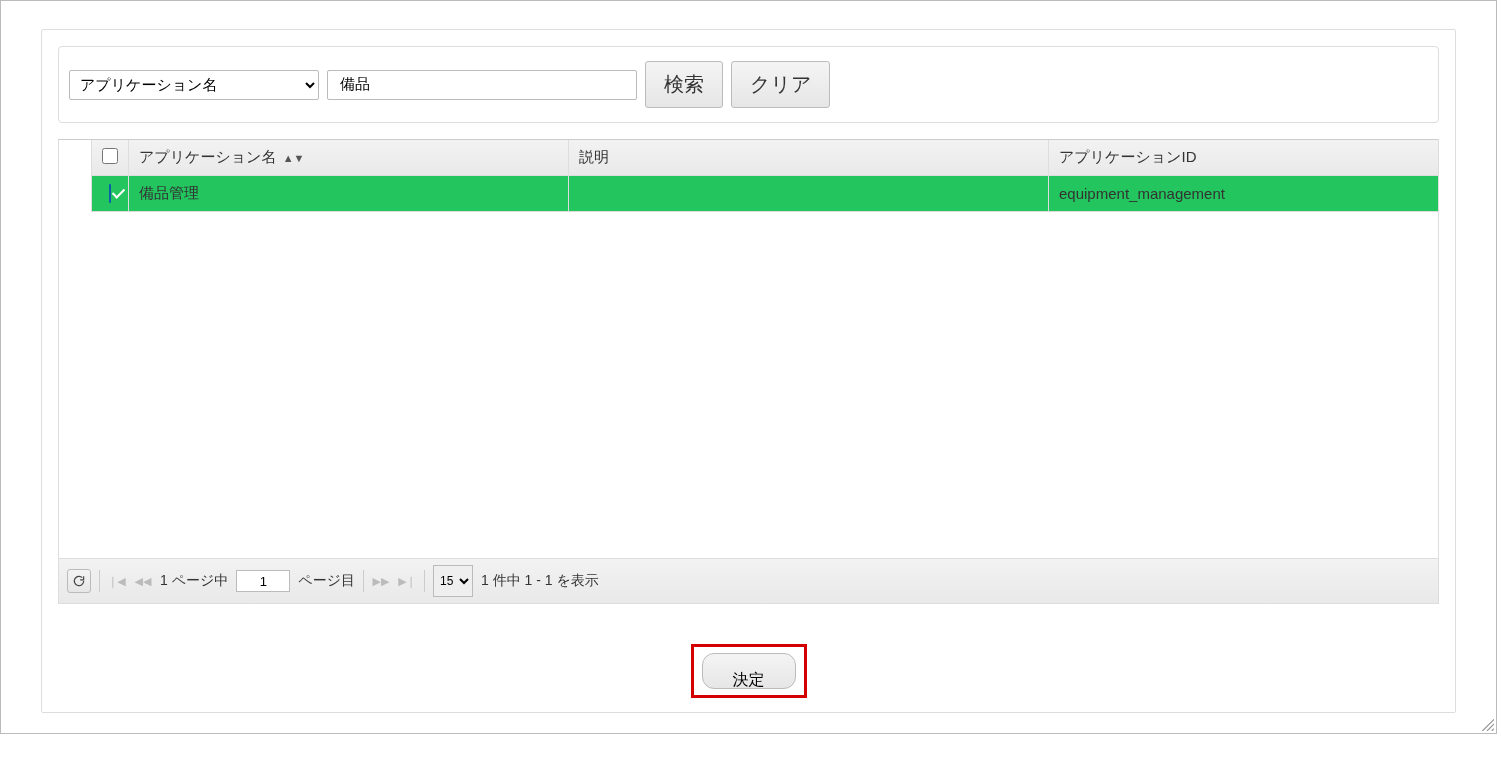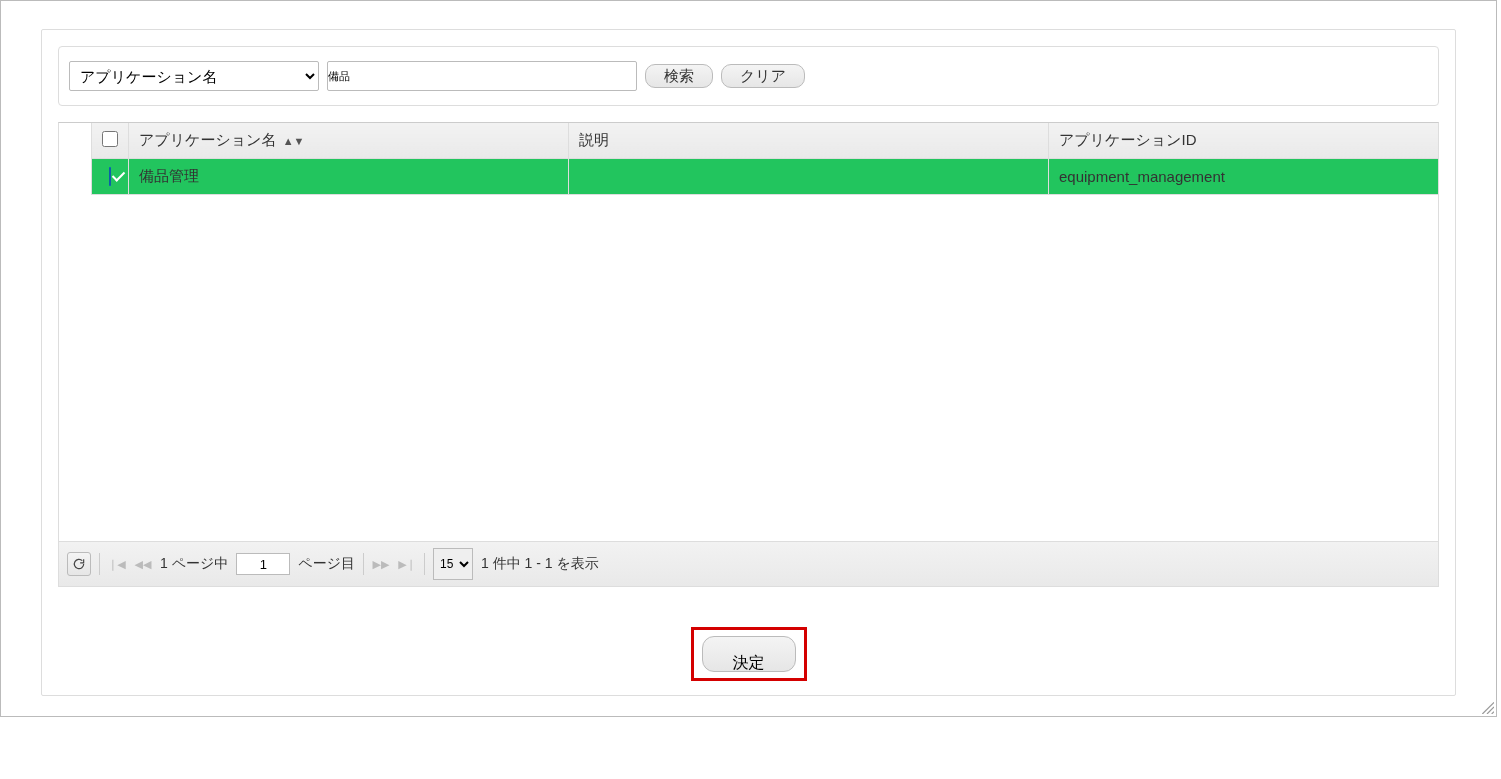--- a/index.html
+++ b/index.html
@@ -57,30 +57,30 @@
   border-radius: 2px;
   padding: 3px 6px;
   font-size: 15px;
   background: #fff;
 }
 .search-input {
   width: 310px;
   height: 30px;
   border: 1px solid #bbb;
   border-radius: 2px;
-  padding: 3px 0;
-  font-size: 11px;
+  padding: 3px 12px;
+  font-size: 15px;
 }
 .btn {
-  height: 24px;
+  height: 47px;
   padding: 0 18px;
   background: linear-gradient(to bottom, #f4f4f4, #e6e6e6);
   border: 1px solid #bbb;
-  border-radius: 10px;
-  font-size: 15px;
+  border-radius: 3px;
+  font-size: 20px;
   cursor: pointer;
   color: #333;
 }
 .table-area { padding: 0 16px; }
 .table-wrap {
   border: 1px solid #ddd;
   border-top: 1px solid #ccc;
   height: 420px;
   overflow: hidden;
 }

